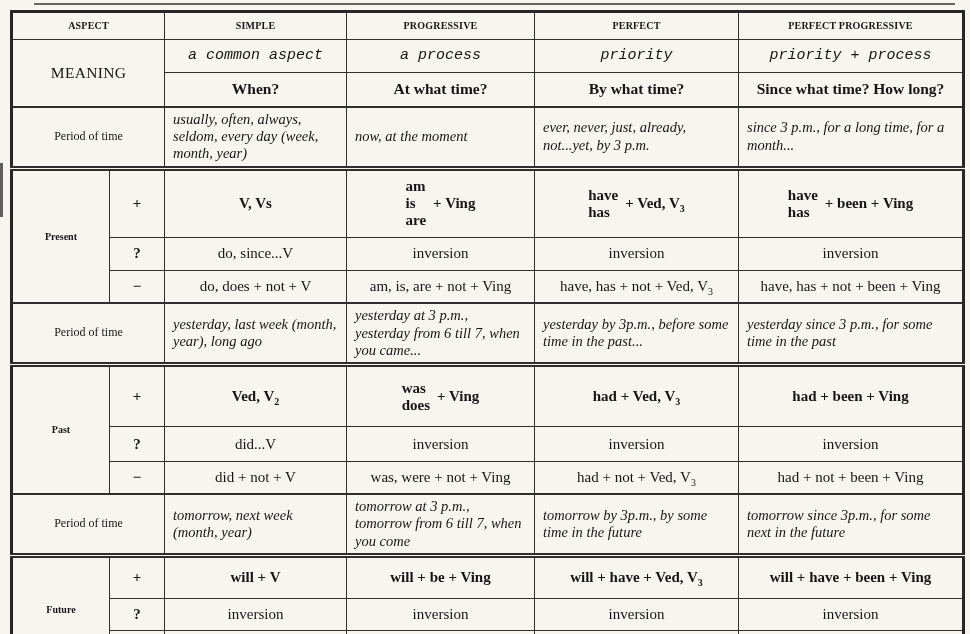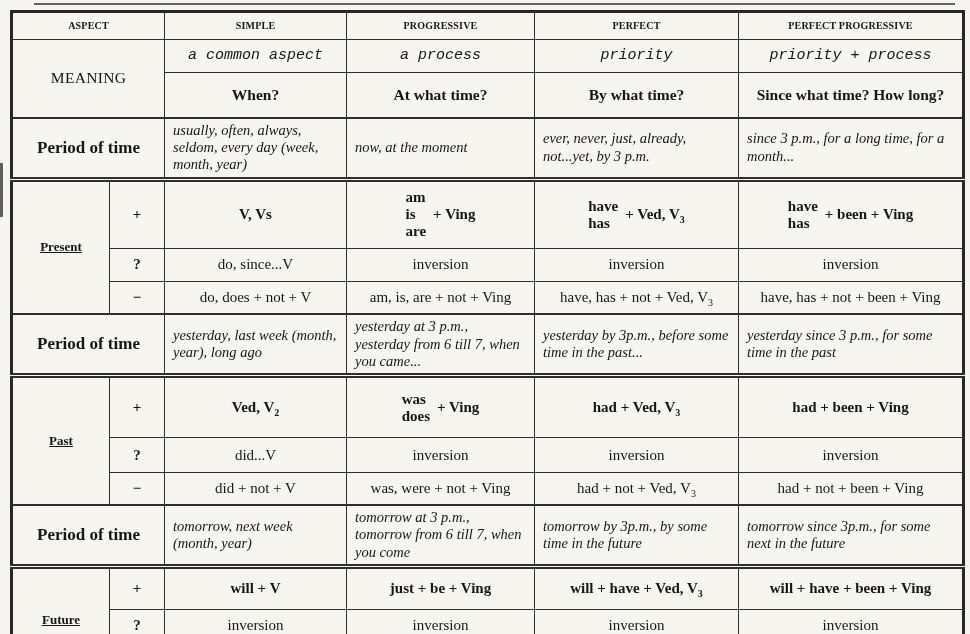--- a/index.html
+++ b/index.html
@@ -22,33 +22,33 @@
     text-align:center;vertical-align:middle;
     padding:2px 4px;
     font-size:15px;line-height:1.15;
   }
   .bold{font-weight:bold;}
   .it{font-style:italic;font-family:Liberation Mono, monospace;}
   .hdr td{font-weight:bold;font-size:10px;letter-spacing:.2px;}
   .meaning-label{font-size:15.5px;letter-spacing:.3px;}
   .q-row td{font-weight:bold;font-size:15.5px;}
   td.left{text-align:left;padding:3px 8px 3px 8px;}
-  td.period-label{font-weight:bold;font-size:17px;}
+  td.period-label{font-weight:normal;font-size:12px;}
   td.period-cell{font-style:italic;font-size:14.5px;line-height:1.2;}
-  td.tense{font-weight:bold;font-size:13px;text-decoration:underline;}
+  td.tense{font-weight:bold;font-size:10px;}
   td.sign{font-weight:bold;font-size:15px;}
   .fg{display:inline-flex;align-items:center;gap:7px;vertical-align:middle;}
   .stk{display:inline-flex;flex-direction:column;text-align:left;line-height:1.12;}
   sub{font-size:10px;line-height:0;}
   
   tr.thick td{border-top:2.5px solid #2e2e2c;}
   
   tr.dbl td{border-top:5px double #2e2e2c;}
   
-  tr.r-hdr{height:28px;} tr.r-def{height:33px;} tr.r-q{height:45px;}
+  tr.r-hdr{height:28px;} tr.r-def{height:33px;} tr.r-q{height:34px;}
   tr.r-per1{height:50px;} tr.r-pr-plus{height:69px;} tr.r-pr-q{height:33px;} tr.r-pr-min{height:33px;}
   tr.r-per2{height:51px;} tr.r-pa-plus{height:62px;} tr.r-pa-q{height:35px;} tr.r-pa-min{height:32px;}
   tr.r-per3{height:50px;} tr.r-fu-plus{height:43px;} tr.r-fu-q{height:32px;} tr.r-fu-min{height:32px;}
 </style>
 </head>
 <body>
 
 <div class="top-rule"></div>
 <div class="edge-artifact"></div>
 
@@ -186,21 +186,21 @@
     <td class="left period-cell">tomorrow, next week (month, year)</td>
     <td class="left period-cell">tomorrow at 3 p.m., tomorrow from 6 till 7, when you come</td>
     <td class="left period-cell">tomorrow by 3p.m., by some time in the future</td>
     <td class="left period-cell">tomorrow since 3p.m., for some next in the future</td>
   </tr>
 
   <tr class="dbl r-fu-plus">
     <td rowspan="3" class="tense">Future</td>
     <td class="sign">+</td>
     <td class="bold">will + V</td>
-    <td class="bold">just + be + Ving</td>
+    <td class="bold">will + be + Ving</td>
     <td class="bold"><span>will + have + Ved, V</span><sub>3</sub></td>
     <td class="bold">will + have + been + Ving</td>
   </tr>
   <tr class="r-fu-q">
     <td class="sign">?</td>
     <td>inversion</td>
     <td>inversion</td>
     <td>inversion</td>
     <td>inversion</td>
   </tr>

